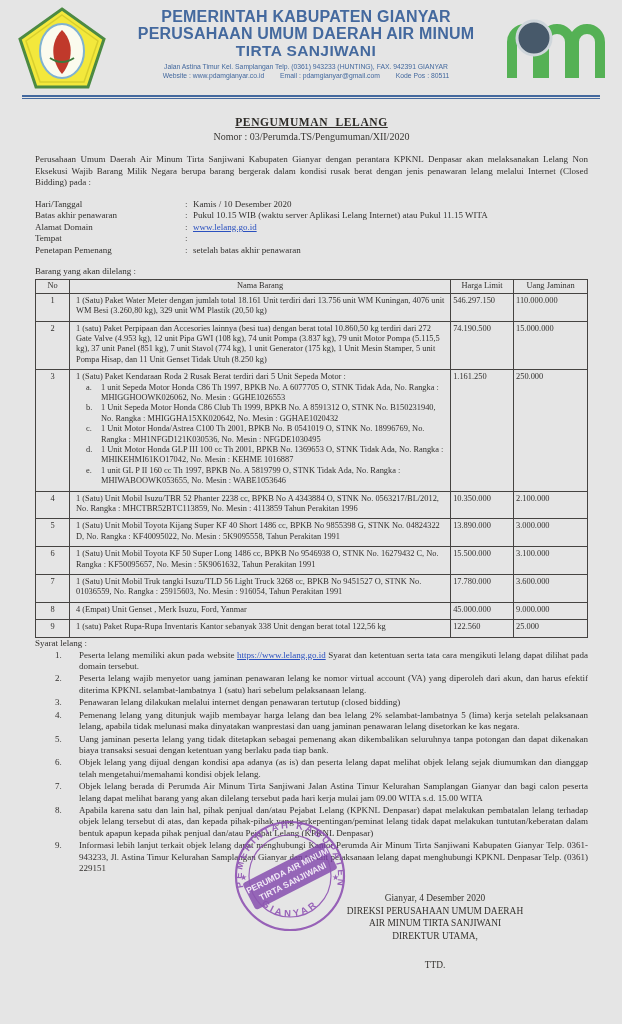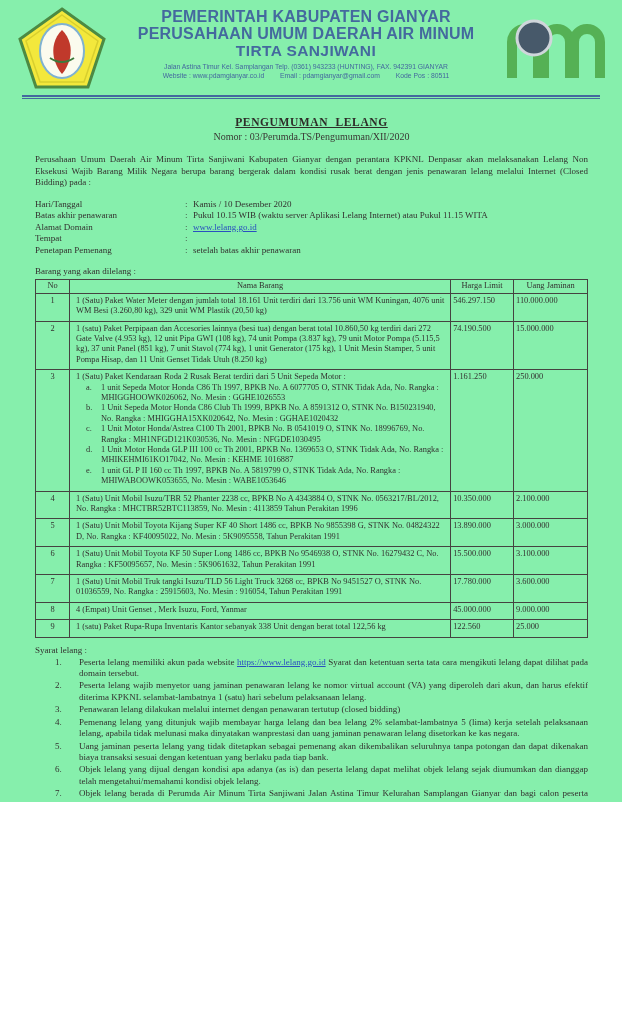--- a/index.html
+++ b/index.html
@@ -1,16 +1,16 @@
 <!DOCTYPE html>
 <html><head>
 <meta charset="utf-8">
 <style>
   html,body{margin:0;padding:0;background:#ffffff;}
-  .page{position:relative;width:622px;height:802px;background:#86efac;overflow:hidden;
+  .page{position:relative;width:622px;height:1024px;background:#e5e5e5;overflow:hidden;
         font-family:"Liberation Serif", serif;color:#33312f;}
   .content{padding:8px 34px 0 35px;}
 
   
   .letterhead{display:flex;align-items:flex-start;padding:6px 14px 2px 16px;}
   .lh-center{flex:1;text-align:center;padding-top:2px;}
   .org{font-family:"Liberation Sans", sans-serif;font-weight:bold;color:#44699e;}
   .org1{font-size:16px;line-height:17px;letter-spacing:.2px;}
   .org2{font-size:16px;line-height:17px;letter-spacing:.2px;}
   .org3{font-size:15.5px;line-height:17px;letter-spacing:.4px;}
@@ -43,21 +43,21 @@
   table.items th{text-align:center;padding:1px 2px;}
   col.c-no{width:34px;} col.c-harga{width:62px;} col.c-jaminan{width:74px;}
   td.no-cell{text-align:center;padding-top:2px;}
   td.name-cell{padding:2px 5px 4px 6px;}
   td.num-cell{padding:2px 18px 0 2px;}
   .subrow{display:flex;margin-left:10px;}
   .sublet{flex:0 0 15px;}
   .subtext{flex:1;}
 
   
-  .terms-heading{margin-top:7px;font-size:9px;}
+  .terms-heading{font-size:9px;}
   .terms{margin-top:2px;font-size:9px;line-height:11.4px;}
   .term{display:flex;margin-left:20px;margin-bottom:1px;}
   .t-num{flex:0 0 24px;}
   .t-text{flex:1;text-align:justify;}
 
   
   .signature{width:300px;margin:18px 0 0 250px;text-align:center;
              font-size:9.4px;line-height:12.5px;color:#35332f;}
   .sig-role{margin-bottom:17px;}
   .sig-ttd{margin-bottom:22px;}

